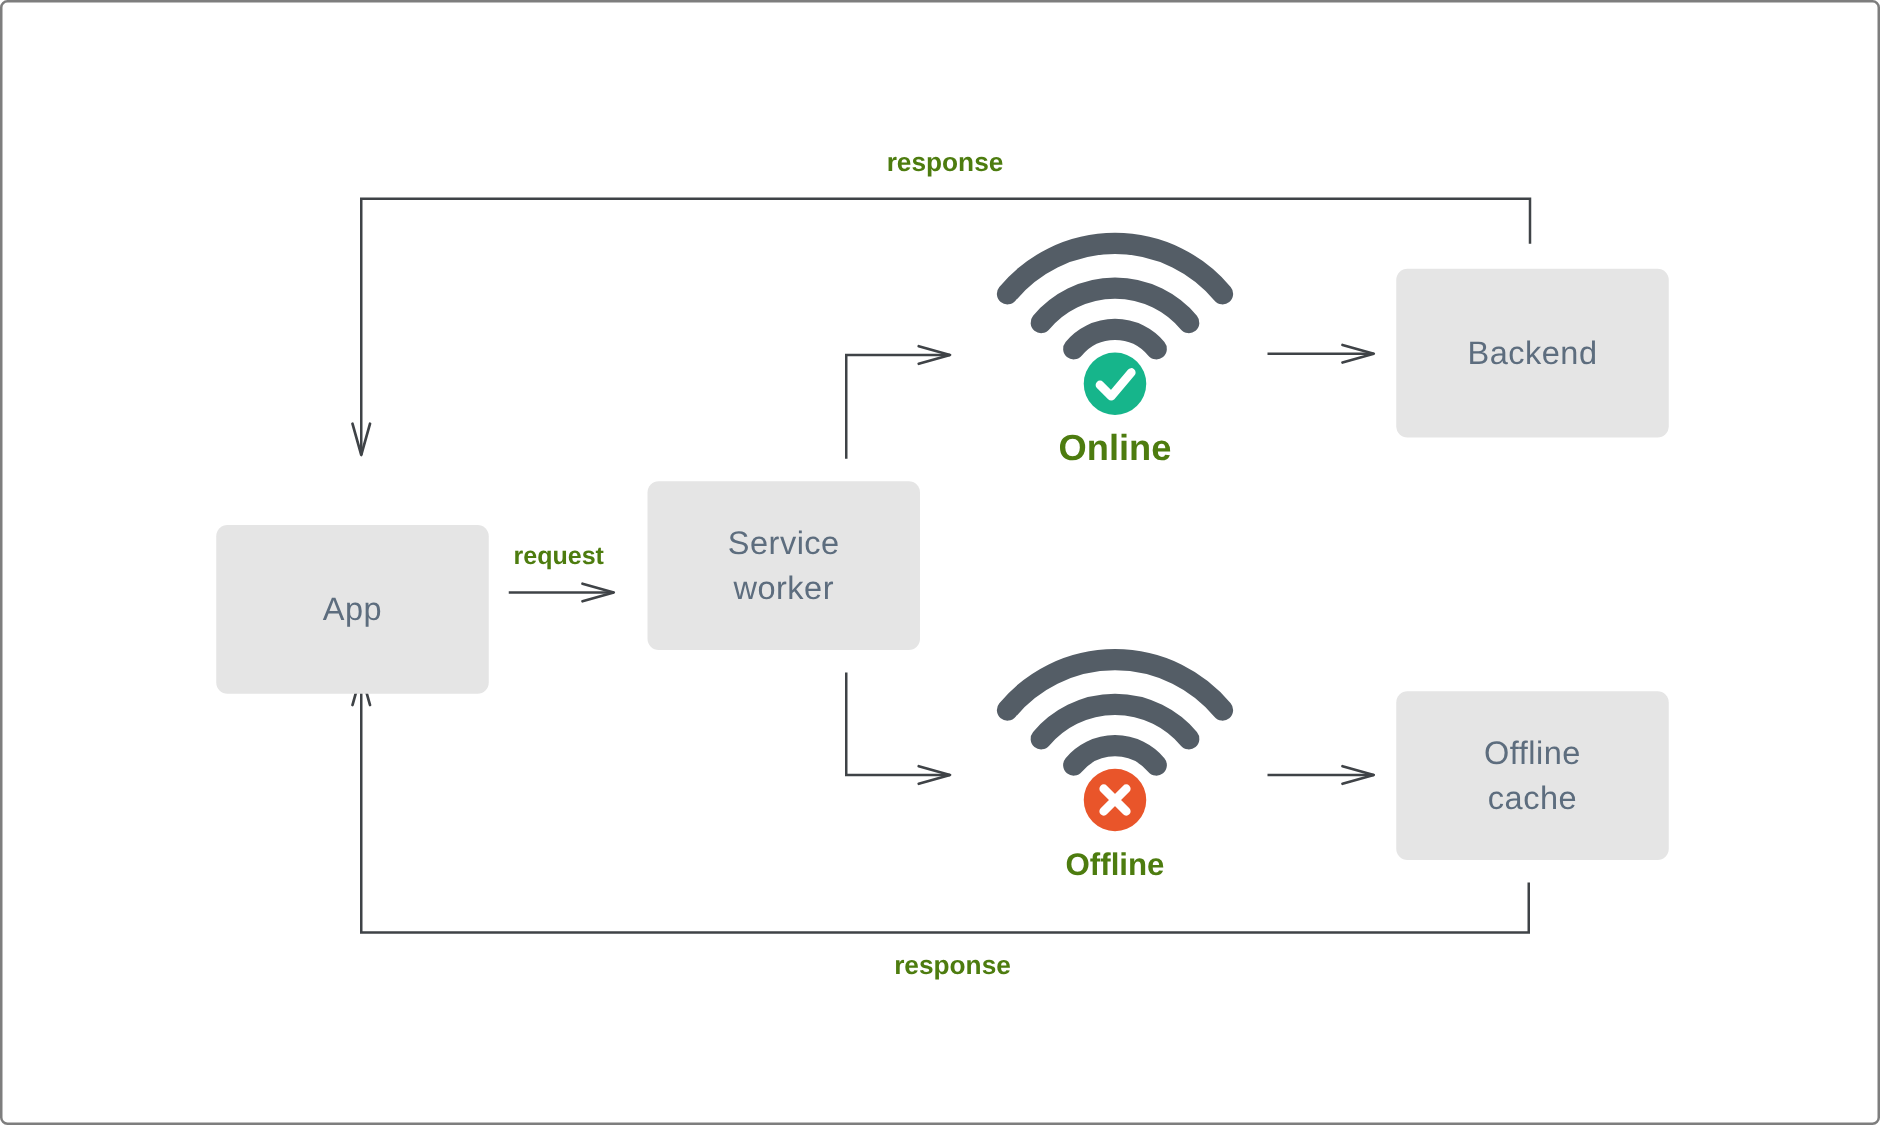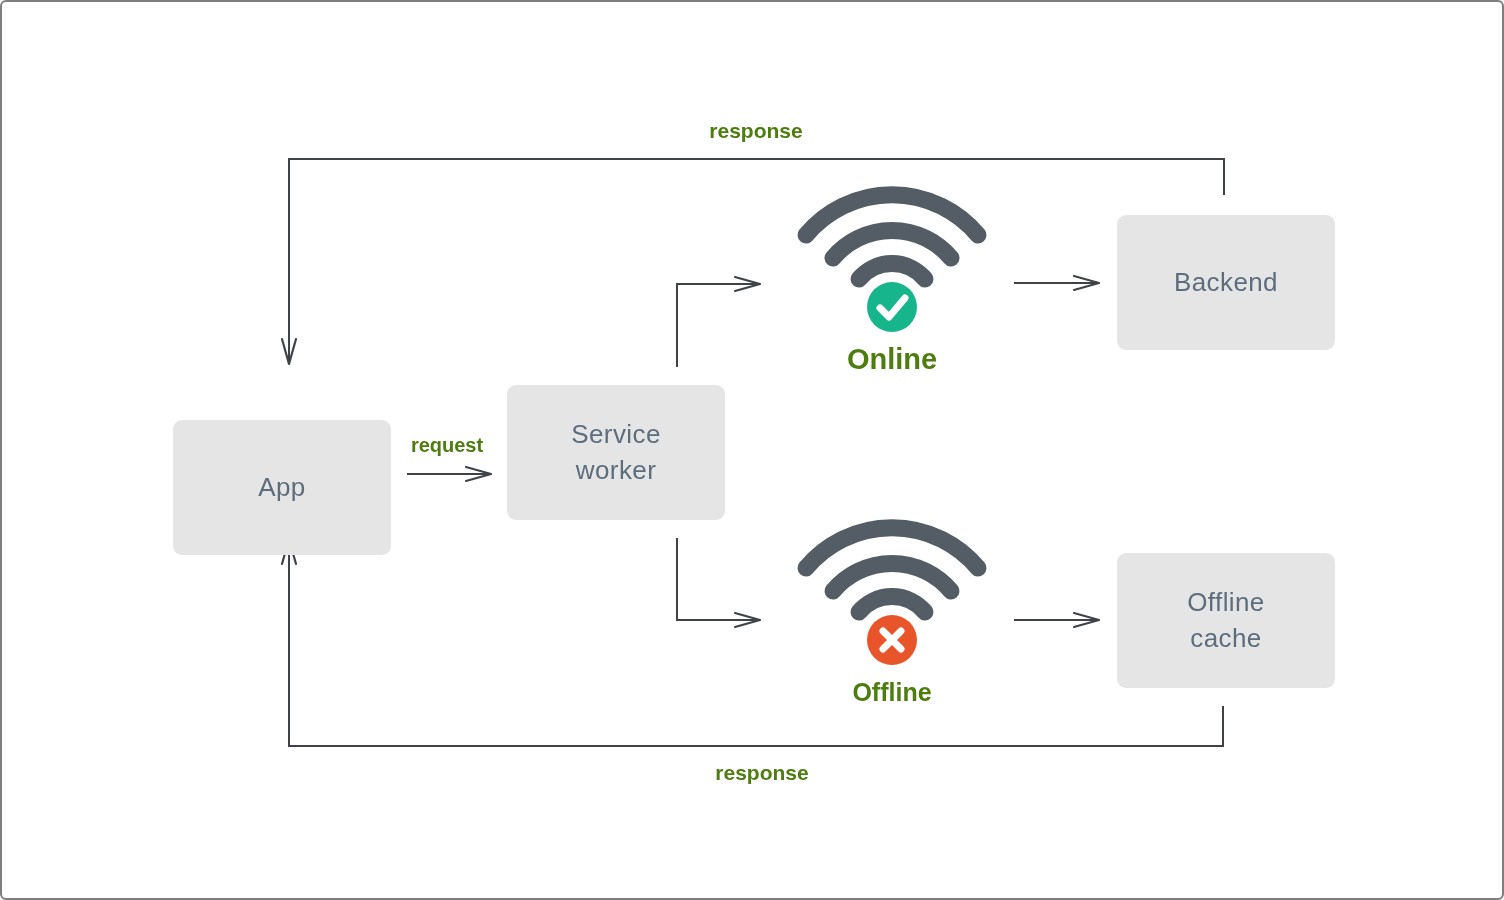--- a/index.html
+++ b/index.html
@@ -29,21 +29,21 @@
     align-items: center;
     justify-content: center;
     text-align: center;
     font-size: 26px;
     letter-spacing: 0.4px;
     line-height: 1.35;
     color: #5d6d7e;
     white-space: pre-line;
   }
   .node-app      { left: 171px; top: 381px; margin-top: 37px; }
-  .node-sw       { left: 505px; top: 383px; }
+  .node-sw       { left: 516px; top: 383px; }
   .node-backend  { left: 1115px; top: 213px; }
   .node-cache    { left: 1115px; top: 551px; }
   .lbl {
     position: absolute;
     transform: translateX(-50%);
     white-space: nowrap;
     color: #4d7c0f;
     font-weight: bold;
   }
   .lbl-request         { left: 445px; top: 432px; font-size: 20px; }

